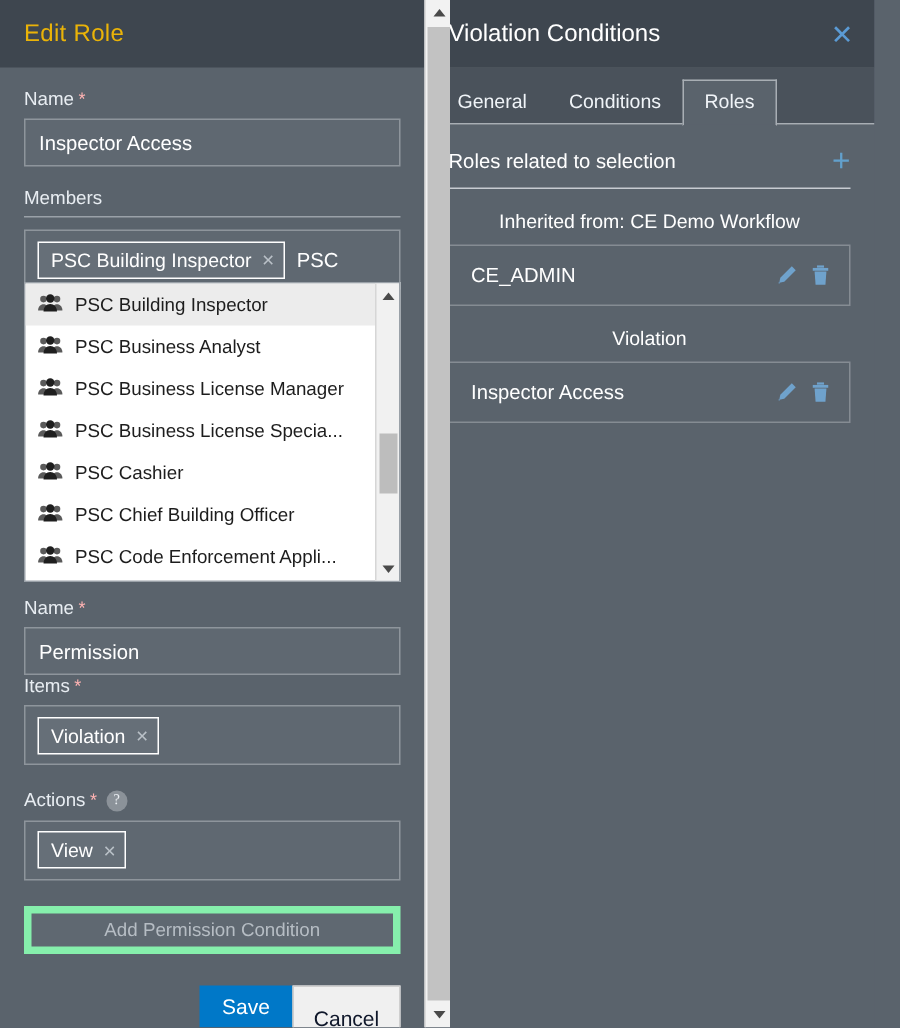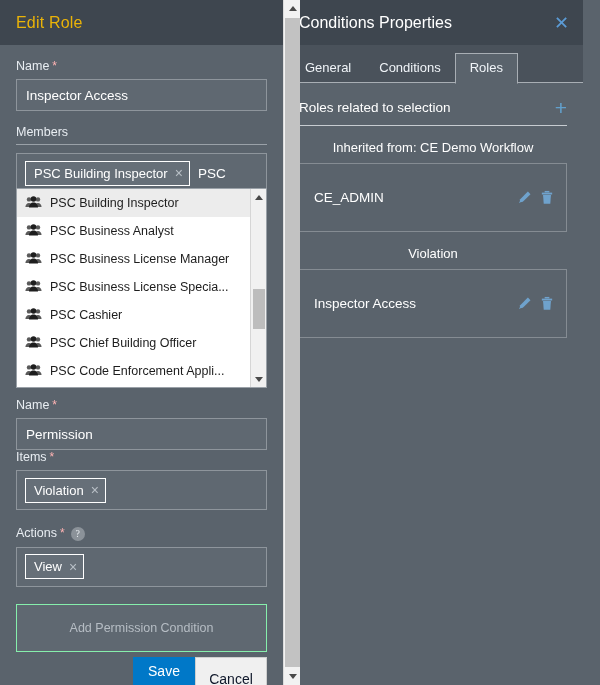--- a/index.html
+++ b/index.html
@@ -157,23 +157,23 @@
     background: #8b9299;
     color: #e9edf1;
     font-size: 10px;
     margin-left: 6px;
     vertical-align: middle;
     font-family: "Liberation Serif", serif;
   }
 
   .add-cond-btn {
     width: 100%;
-    height: 48px;
+    height: 32px;
     background: #5f6871;
-    border: 1px solid #86efac;
+    border: 5px solid #86efac;
     color: #b6bdc4;
     font-size: 12.5px;
     font-family: "Liberation Sans", sans-serif;
     cursor: pointer;
   }
 
   .btn-row {
     position: absolute;
     left: 0; right: 0;
     top: 657px;
@@ -280,21 +280,21 @@
     justify-content: space-between;
     padding-bottom: 7px;
   }
   .roles-head-title { color: #ffffff; font-size: 13.5px; }
   .plus-icon { color: #62a0cc; font-size: 21px; line-height: 1; cursor: pointer; }
   .roles-divider { height: 1px; background: #c7ccd1; margin-bottom: 14px; }
   .group-label { color: #ffffff; font-size: 13px; margin-bottom: 8px; text-align: center; }
   .role-box {
     border: 1px solid #858c93;
     margin-bottom: 14px;
-    padding: 18px 0;
+    padding: 4px 0;
   }
   .role-row {
     display: flex;
     align-items: center;
     justify-content: space-between;
     padding: 8px 12px 8px 14px;
   }
   .role-name { color: #ffffff; font-size: 13.5px; }
   .role-actions { display: flex; align-items: center; gap: 8px; }
   .ic { cursor: pointer; display: inline-flex; }
@@ -477,21 +477,21 @@
         <div class="tri up"></div>
       </div>
     <div class="lsb-thumb"></div>
     <div class="lsb-arrow down">
         <div class="tri down"></div>
       </div>
   </div>
 
   <div class="right-panel">
     <div class="right-header">
-      <span class="right-header-title">Conditions Properties</span>
+      <span class="right-header-title">Violation Conditions</span>
       <span class="close-x">✕</span>
     </div>
 
     <div class="tabs">
       <div class="tab">General</div>
       <div class="tab">Conditions</div>
       <div class="tab active">Roles</div>
     </div>
 
     <div class="right-body">

